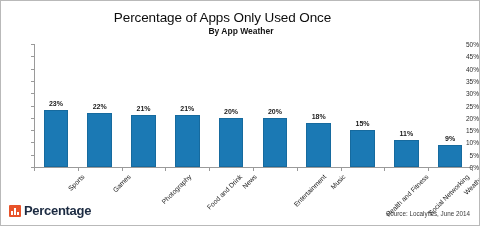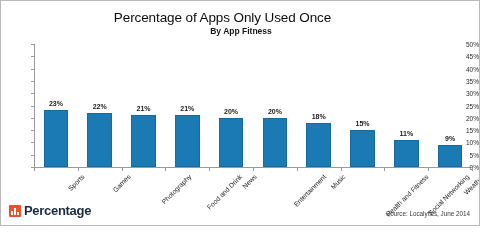--- a/index.html
+++ b/index.html
@@ -159,21 +159,21 @@
     color: #3a3a3a;
     white-space: nowrap;
   }
 </style>
 </head>
 <body>
 
 <div id="frame">
 
   <div id="title">Percentage of Apps Only Used Once</div>
-  <div id="subtitle">By App Fitness</div>
+  <div id="subtitle">By App Weather</div>
 
   <div id="yaxis-line"></div>
   <div id="xaxis-line"></div>
 
   <div id="plot">
       <div class="bar" style="left: 9.636px; width: 24.528px; height: 56.58px;"></div>
       <div class="bar" style="left: 53.436px; width: 24.528px; height: 54.12px;"></div>
       <div class="bar" style="left: 97.236px; width: 24.528px; height: 51.66px;"></div>
       <div class="bar" style="left: 141.036px; width: 24.528px; height: 51.66px;"></div>
       <div class="bar" style="left: 184.836px; width: 24.528px; height: 49.2px;"></div>

